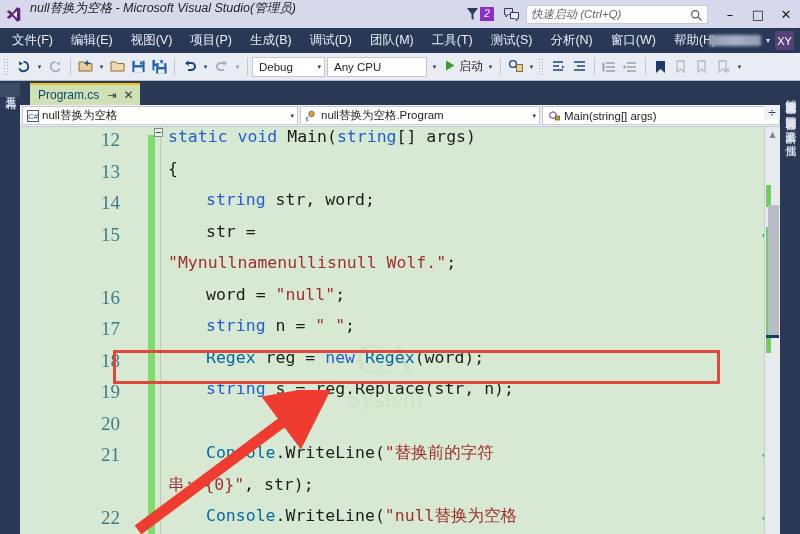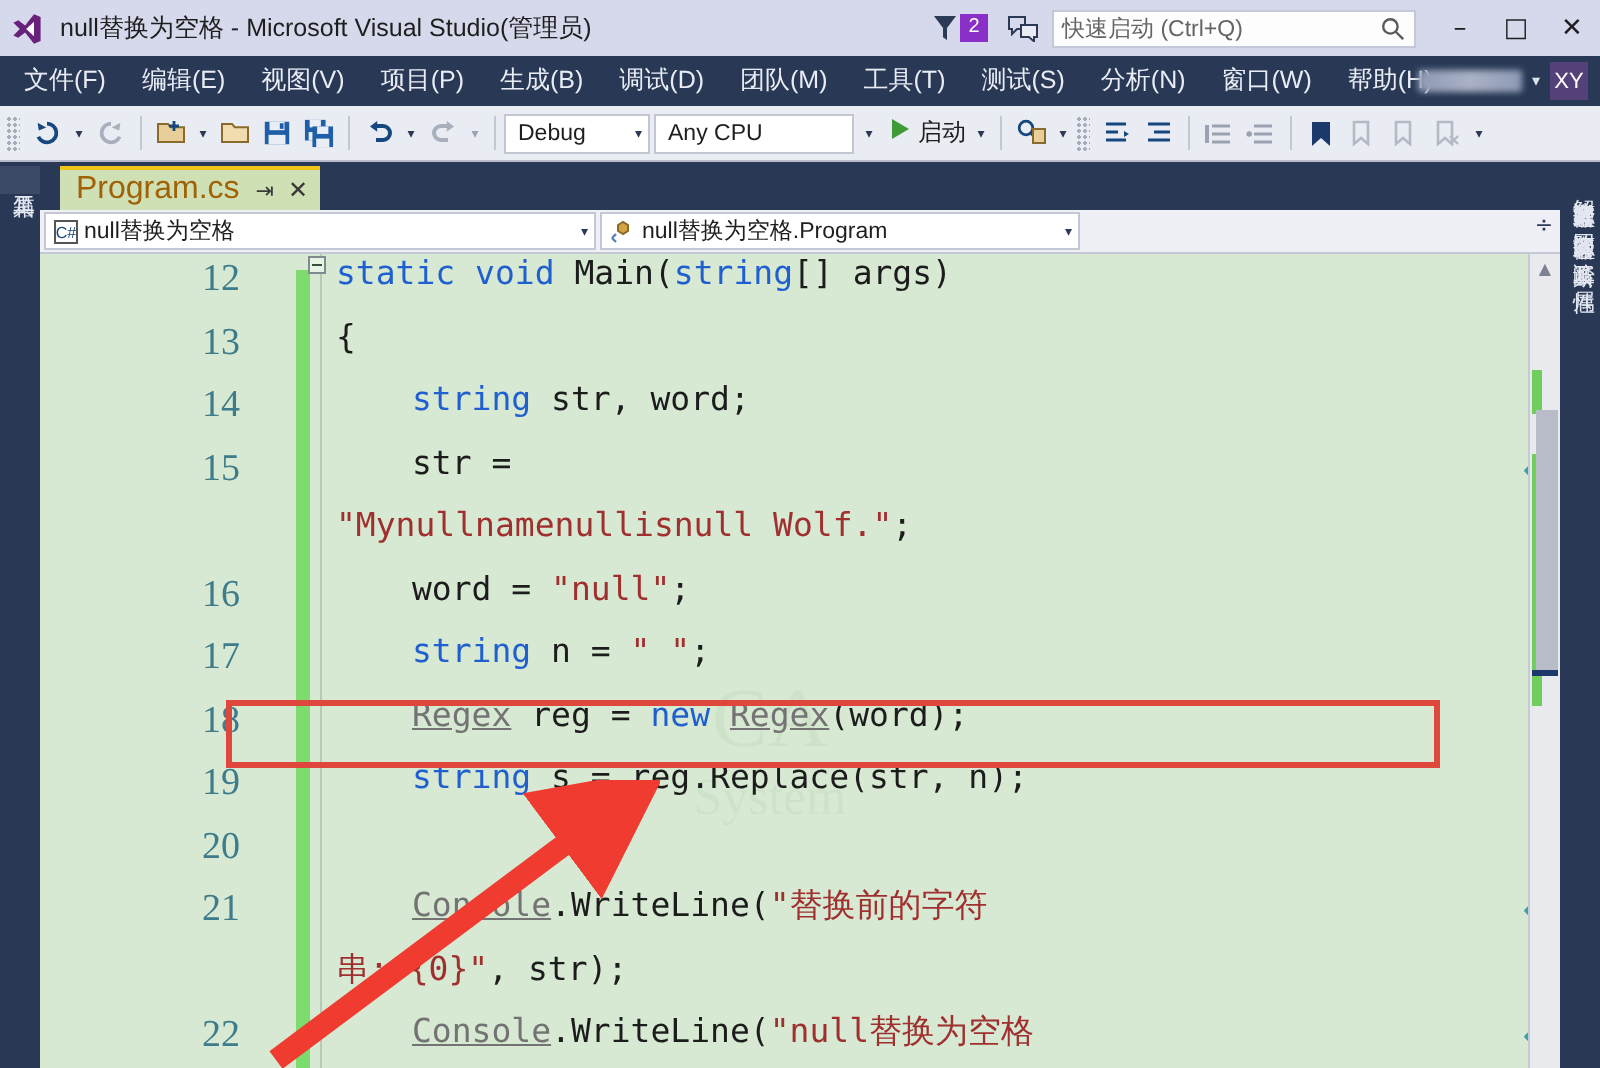--- a/index.html
+++ b/index.html
@@ -8,22 +8,23 @@
     font-family: "Liberation Sans", sans-serif;
     background: #293955;
     position: relative;
   }
 
   
   #titlebar {
     height: 28px;
     background: #d6d9ec;
     display: flex;
-    align-items: center;
+    align-items: flex-start;
     position: relative;
+    font-style: italic;
   }
   #vs-logo { width: 26px; height: 28px; display:flex; align-items:center; justify-content:center; }
   #vs-logo svg { display:block; }
   #title-text {
     font-size: 12.5px;
     color: #1e1e1e;
     white-space: nowrap;
     margin-left: 4px;
   }
   #title-right {
@@ -120,21 +121,21 @@
     position: absolute; left: 20px; right: 20px; top: 0; bottom: 0;
     background: #f2f3f7;
   }
 
   
   #tabrow { height: 24px; background: #293955; position: relative; display: flex; align-items: flex-end;}
   #tab-program {
     height: 22px; background: #cfe0b4; display: flex; align-items: center;
     padding: 0 6px 0 8px; margin-left: 10px; border-top: 2px solid #f0c419;
   }
-  #tab-label { font-size: 16px; color: #a16207; white-space: nowrap; }
+  #tab-label { font-size: 12px; color: #0c4a6e; white-space: nowrap; }
   #tab-pin { font-size: 11px; color: #3a3a3a; margin-left: 8px; font-family:"DejaVu Sans",sans-serif;}
   #tab-close { font-size: 12px; color: #3a3a3a; margin-left: 7px; font-family:"DejaVu Sans",sans-serif;}
 
   
   #navbar { height: 22px; background: #eef0f5; display: flex; align-items: stretch;
     border-bottom: 1px solid #c4c8d4; }
   .nav-combo {
     background: #fff; border: 1px solid #c4c8d4; display: flex; align-items: center;
     margin: 1px 0 1px 2px; padding: 0 3px 0 4px; font-size: 11.5px; color: #1e1e1e;
     white-space: nowrap; overflow: hidden;
@@ -177,21 +178,21 @@
   .crow { position: relative; }
   .lnum {
     position: absolute; left: 0; width: 100px; text-align: right;
     font-family: "Liberation Serif", serif; font-size: 19px; color: #3e7c8c;
   }
   .ctext {
     margin-left: 148px; font-family: "DejaVu Sans Mono", monospace;
     font-size: 16.5px; color: #1c1c1c; white-space: pre;
   }
   .k { color: #1f5fd0; }          
-  .t { color: #737373; text-decoration: underline; }          
+  .t { color: #0369a1; }          
   .s { color: #a03030; }          
   .wrapmark {
     position: absolute; right: 6px; font-size: 15px; color: #3f9fa8;
     font-family: "DejaVu Sans", sans-serif;
   }
 
   
   #vscroll {
     position: absolute; right: 0; top: 46px; bottom: 0; width: 16px; background: #e8eaee;
     border-left: 1px solid #c6cad4;
@@ -472,20 +473,29 @@
       <div class="nav-combo" id="nav-type">
         <span class="nav-icon">
           <svg width="13" height="12" viewBox="0 0 13 12">
               <path d="M4 2.5 6.5 1 9 2.5v3L6.5 7 4 5.5z" fill="#d5a33f" stroke="#8a6b2e"></path>
               <path d="M1 9l2-2M1 9l2 2" stroke="#5a7fb5" stroke-width="1.2" fill="none"></path>
             </svg>
         </span>
         <span>null替换为空格.Program</span>
         <span class="nc-caret">▾</span>
       </div>
+      <div class="nav-combo" id="nav-member">
+        <span class="nav-icon">
+          <svg width="14" height="12" viewBox="0 0 14 12">
+              <path d="M3 3.5 6 1.8l3 1.7v3.4L6 8.6 3 6.9z" fill="none" stroke="#7a5fa8" stroke-width="1.2"></path>
+              <rect x="8.5" y="6" width="4" height="4" fill="#b0a23f" stroke="#6b5f14" stroke-width=".8"></rect>
+            </svg>
+        </span>
+        <span>Main(string[] args)</span>
+      </div>
     </div>
 
     <div id="split-grip">÷</div>
 
     <div id="code-area">
       <div id="watermark">
         <svg width="230" height="110" viewBox="0 0 230 110">
           <text x="115" y="48" font-size="42" text-anchor="middle" fill="#9fb89a" font-family="Liberation Serif, serif">CA</text>
           <text x="115" y="82" font-size="26" text-anchor="middle" fill="#9fb89a" font-family="Liberation Serif, serif">System</text>
         </svg>

